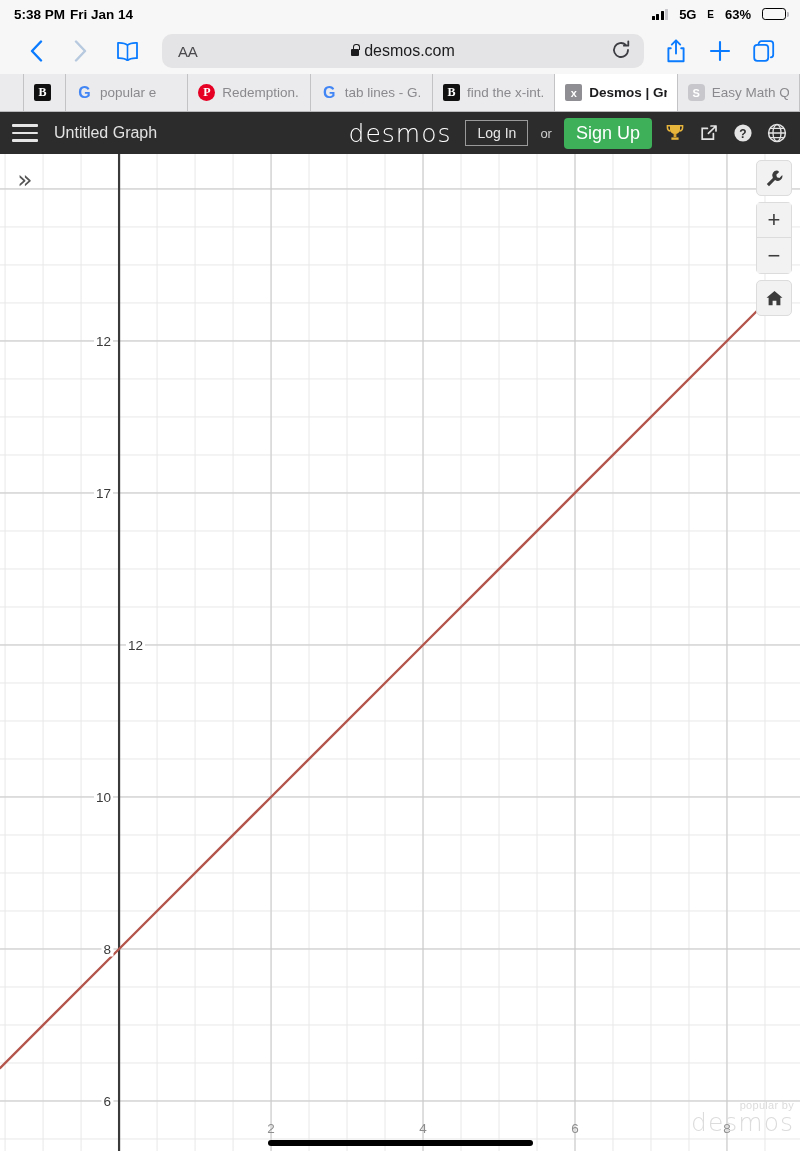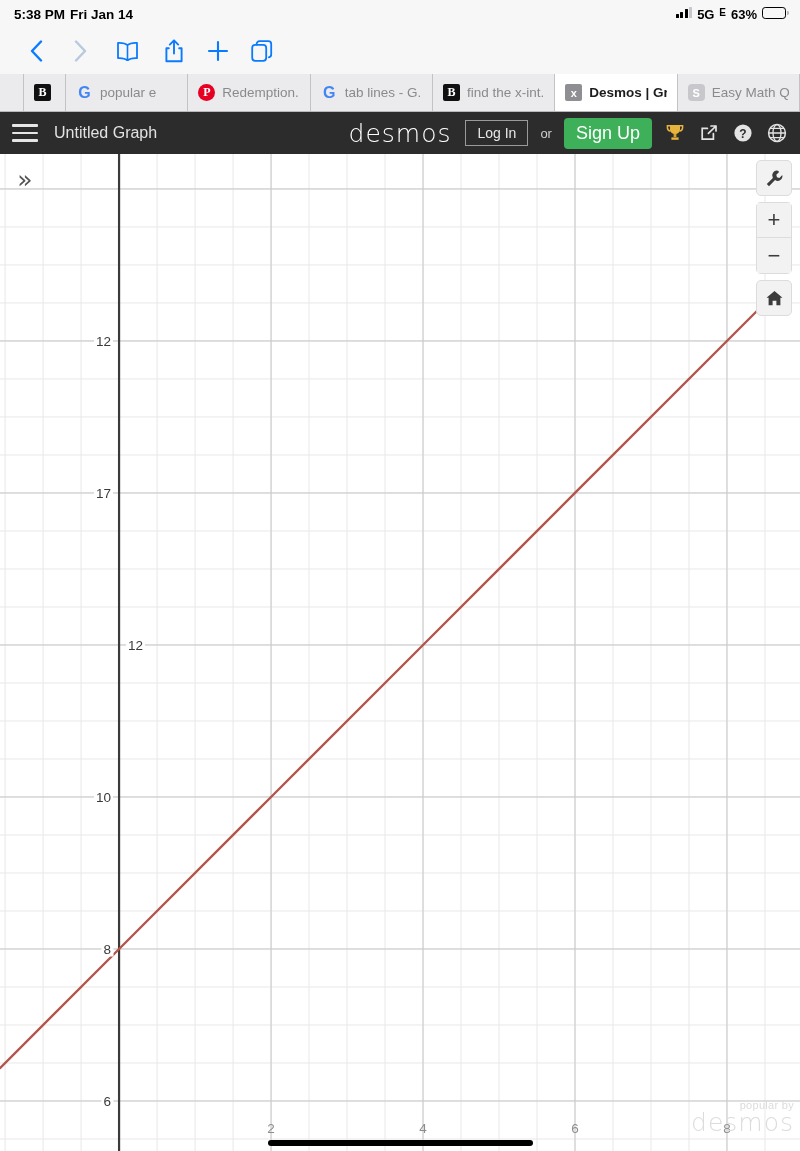--- a/index.html
+++ b/index.html
@@ -13,21 +13,21 @@
 
   
   .status-bar {
     height: 28px; width: 100%;
     background: #f7f7f7;
     display: flex; align-items: center;
     padding: 0 14px;
     font-size: 13.5px; font-weight: bold; color: #000;
   }
   .status-left { display: flex; align-items: center; gap: 5px; }
-  .status-right { margin-left: auto; display: flex; align-items: flex-start; gap: 5px; }
+  .status-right { margin-left: auto; display: flex; align-items: center; gap: 11px; }
   .signal-bars { display: flex; align-items: flex-end; gap: 1.5px; height: 11px; }
   .signal-bars i { width: 3px; background: #000; border-radius: 0.5px; display: block; }
   .signal-bars i:nth-child(1) { height: 4px; }
   .signal-bars i:nth-child(2) { height: 6px; }
   .signal-bars i:nth-child(3) { height: 8.5px; }
   .signal-bars i:nth-child(4) { height: 11px; background: #c7c7cc; }
   .net-label { font-size: 13px; font-weight: bold; letter-spacing: -0.2px;}
   .net-sub { font-size: 10px; font-weight: bold; }
   .batt-pct { font-size: 13px; font-weight: bold; }
   .battery {
@@ -233,20 +233,35 @@
       <path d="M2 1.5 11 11l-9 9.5" stroke="#b6c9de" stroke-width="2.4" stroke-linecap="round" stroke-linejoin="round"></path>
     </svg>
   </div>
   <div class="nav-btn book-btn">
     <svg width="23" height="20" viewBox="0 0 23 20" fill="none">
       <path d="M11.5 4.2C9.6 2.4 6.6 1.7 2 1.9v15.2c4.6-.2 7.6.5 9.5 2.3 1.9-1.8 4.9-2.5 9.5-2.3V1.9c-4.6-.2-7.6.5-9.5 2.3Z" stroke="#0a7bff" stroke-width="1.8" stroke-linejoin="round"></path>
       <path d="M11.5 4.4v15.1" stroke="#0a7bff" stroke-width="1.6"></path>
     </svg>
   </div>
 
+  <div class="url-bar">
+    <span class="aa-label">
+      <span>AA</span>
+    </span>
+    <span class="url-center">
+      <span class="lock"></span>
+      <span>desmos.com</span>
+    </span>
+    <span class="reload-btn">
+      <svg width="22" height="22" viewBox="0 0 22 22" fill="none">
+        <path d="M18 11a7 7 0 1 1-2.2-5.1" stroke="#3c3c43" stroke-width="1.8" stroke-linecap="round"></path>
+        <path d="M18.3 2.3v4.4h-4.4" stroke="#3c3c43" stroke-width="1.8" stroke-linecap="round" stroke-linejoin="round"></path>
+      </svg>
+    </span>
+  </div>
 
   <div class="nav-btn">
     <svg width="20" height="24" viewBox="0 0 20 24" fill="none">
       <path d="M10 1.6v13" stroke="#0a7bff" stroke-width="1.9" stroke-linecap="round"></path>
       <path d="M5.8 5.6 10 1.4l4.2 4.2" stroke="#0a7bff" stroke-width="1.9" stroke-linecap="round" stroke-linejoin="round"></path>
       <path d="M4.8 9.2H2.4v13h15.2v-13h-2.4" stroke="#0a7bff" stroke-width="1.9" stroke-linecap="round" stroke-linejoin="round"></path>
     </svg>
   </div>
   <div class="nav-btn">
     <svg width="22" height="22" viewBox="0 0 22 22">

